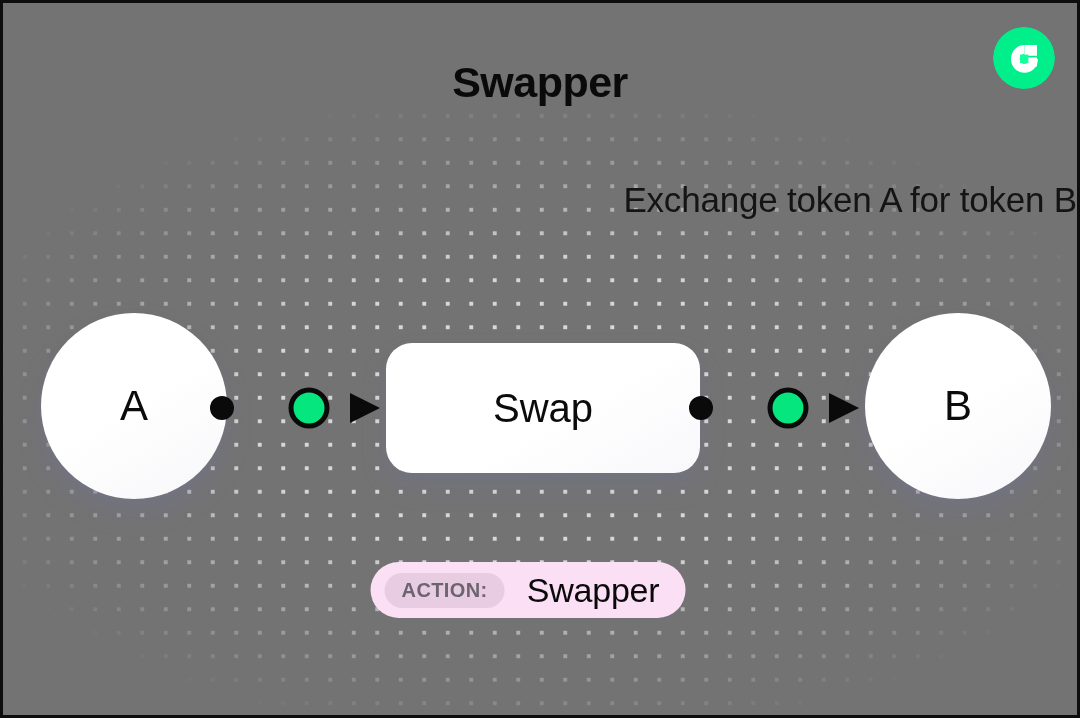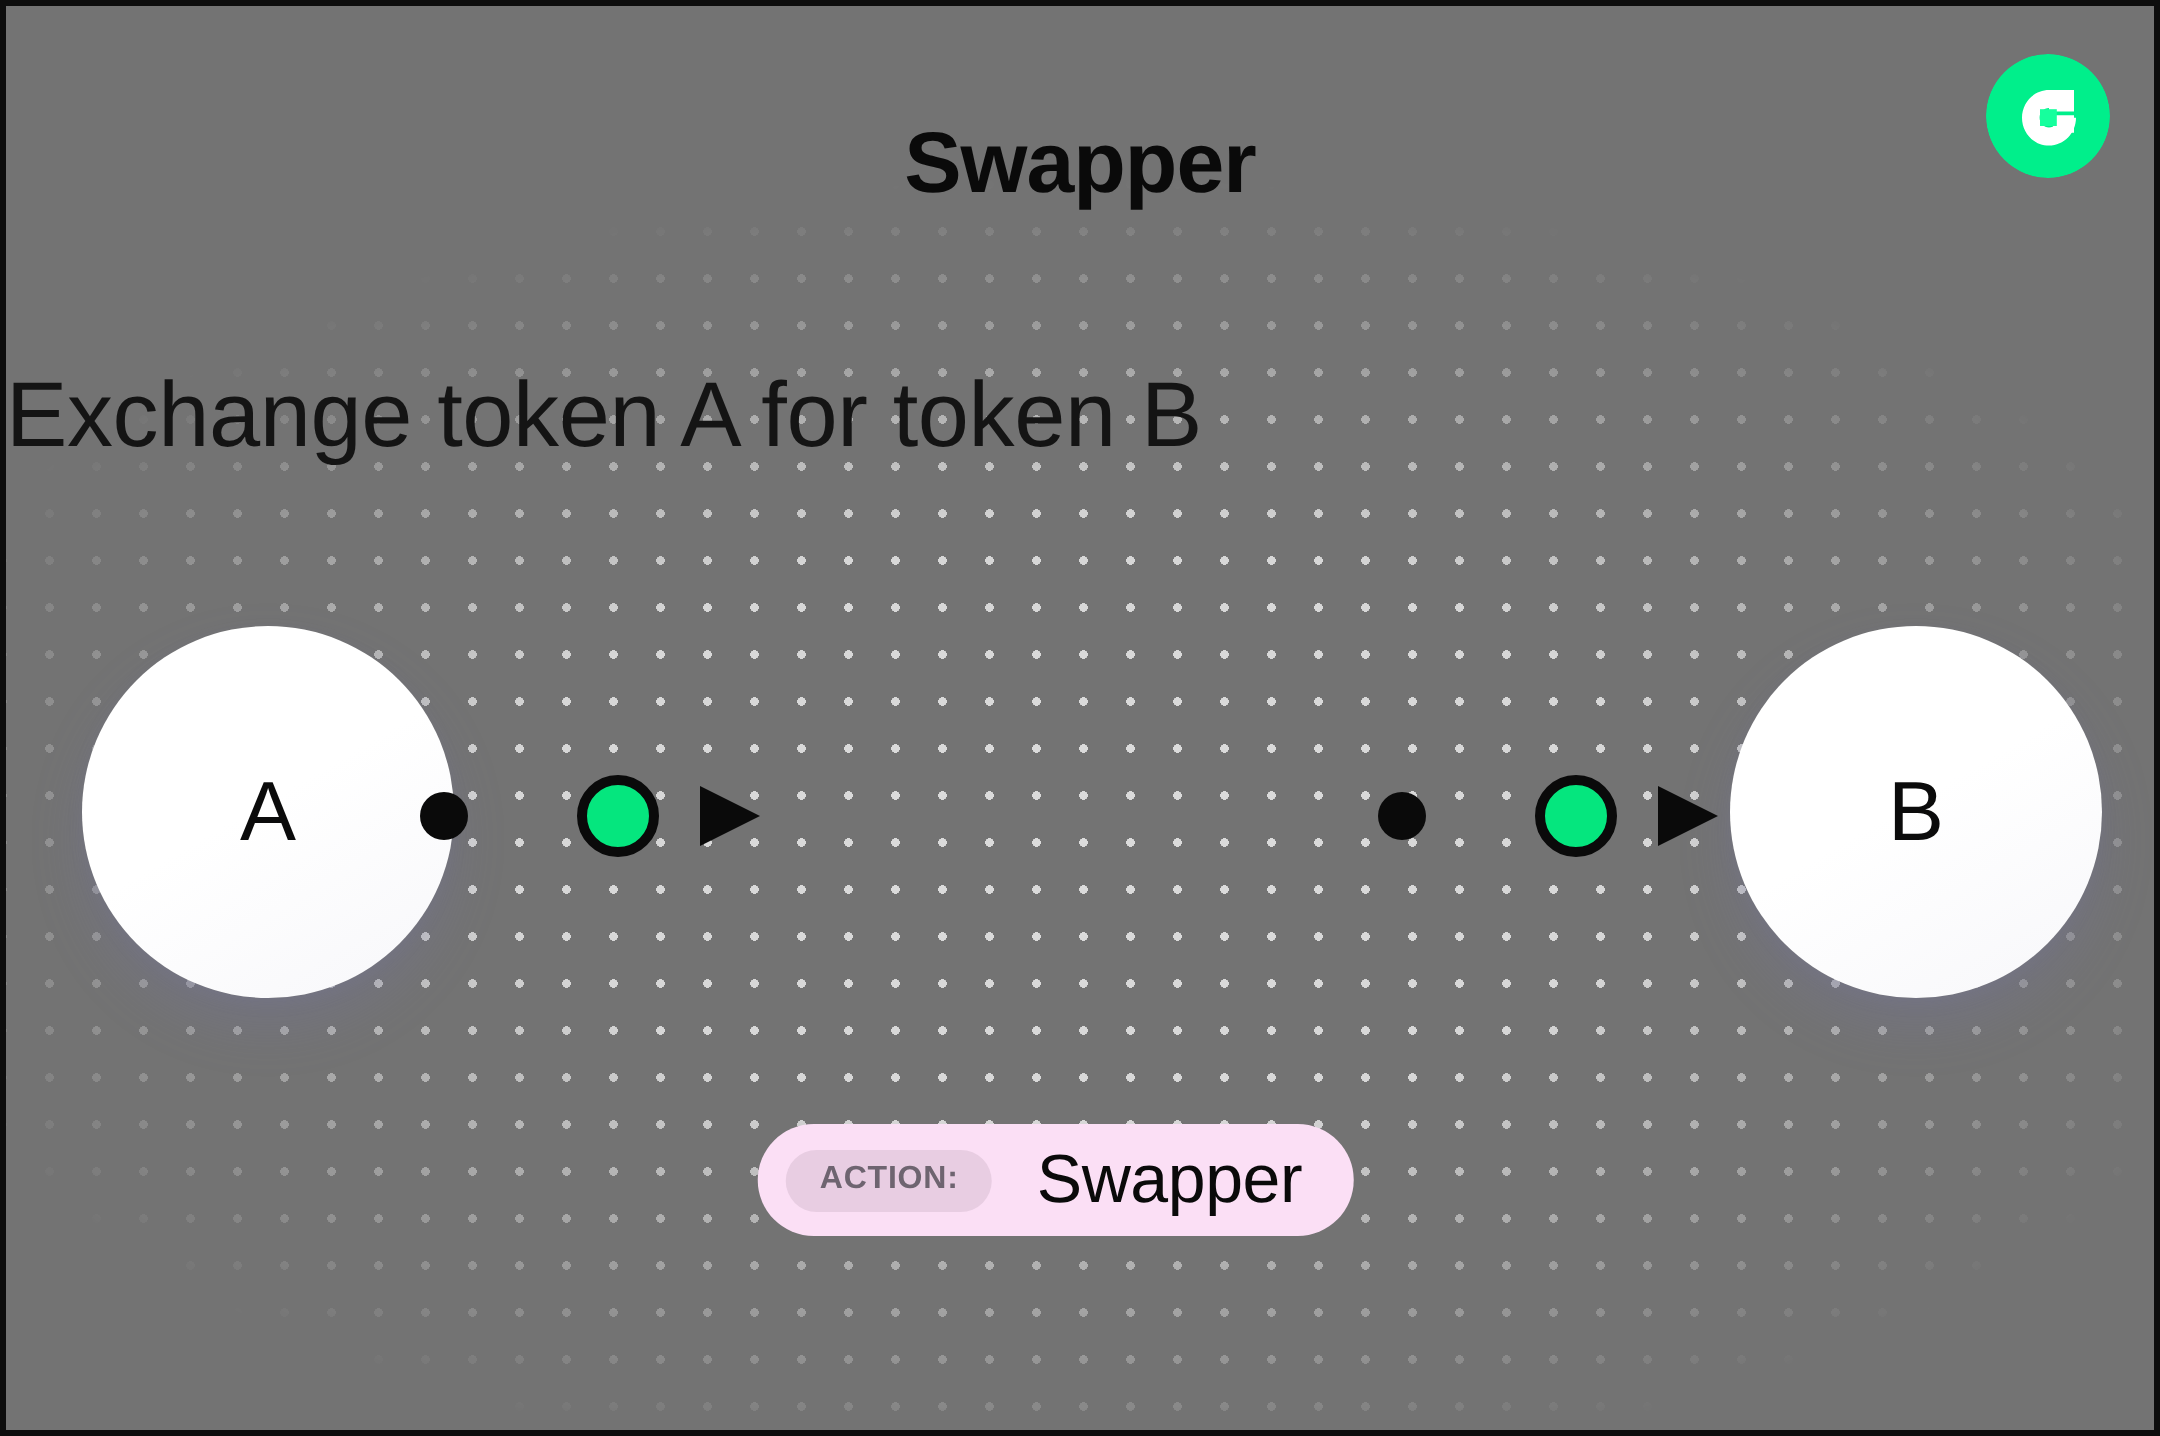--- a/index.html
+++ b/index.html
@@ -66,22 +66,22 @@
     font-size: 43px;
     font-weight: 700;
     letter-spacing: -0.5px;
     color: #0a0a0a;
   }
 
   #page-subtitle {
     position: absolute;
     left: 0; right: 0;
     top: 177px;
-    text-align: left;
-    font-size: 46px;
+    text-align: right;
+    font-size: 35px;
     font-weight: 400;
     letter-spacing: -0.2px;
     color: #141414;
   }
 
   
   #diagram {
     position: absolute;
     left: 0; top: 0;
     width: 1080px;
@@ -143,21 +143,21 @@
     display: flex;
     align-items: center;
     background: #fbdff5;
     border-radius: 28px;
     padding: 0 26px 0 14px;
   }
 
   #action-pill {
     background: #e8cde2;
     color: #6e6470;
-    font-size: 16px;
+    font-size: 20px;
     font-weight: 700;
     letter-spacing: 0.4px;
     padding: 7px 17px 8px 17px;
     border-radius: 18px;
     line-height: 1;
   }
 
   #action-value {
     margin-left: 22px;
     font-size: 34px;
@@ -185,20 +185,23 @@
 
   <div id="page-title">Swapper</div>
   <div id="page-subtitle">Exchange token A for token B</div>
 
   <div id="diagram">
 
     <div class="node-circle" id="node-a">
       <span>A</span>
     </div>
 
+    <div id="swap-box">
+      <span>Swap</span>
+    </div>
 
     <div class="node-circle" id="node-b">
       <span>B</span>
     </div>
 
     <svg id="edges" viewBox="0 0 1080 718">
       <defs>
         <marker id="arrowhead" viewBox="0 0 10 10" refX="9" refY="5" markerWidth="5" markerHeight="5" orient="auto-start-reverse">
           <path d="M 0 0 L 10 5 L 0 10 z" fill="#0a0a0a"></path>
         </marker>

